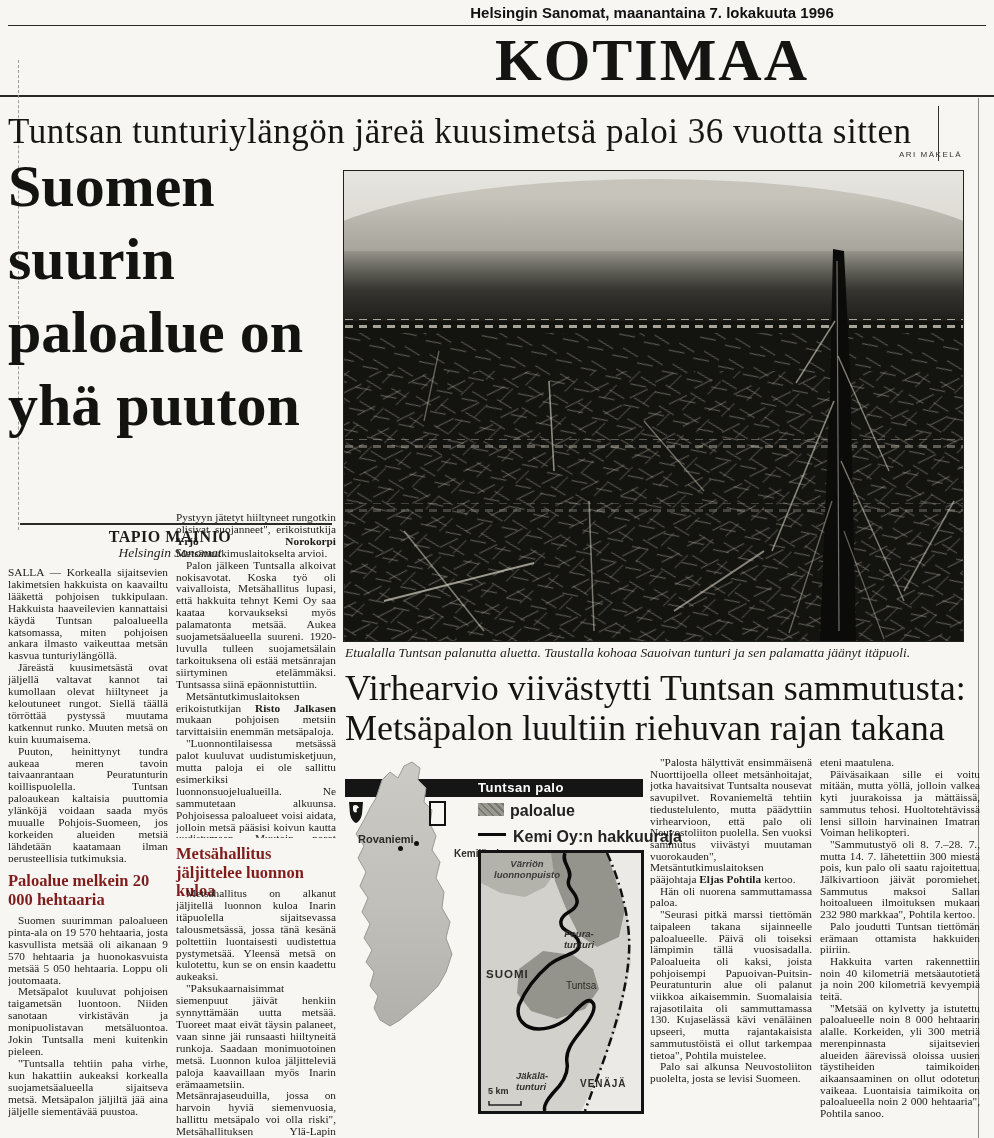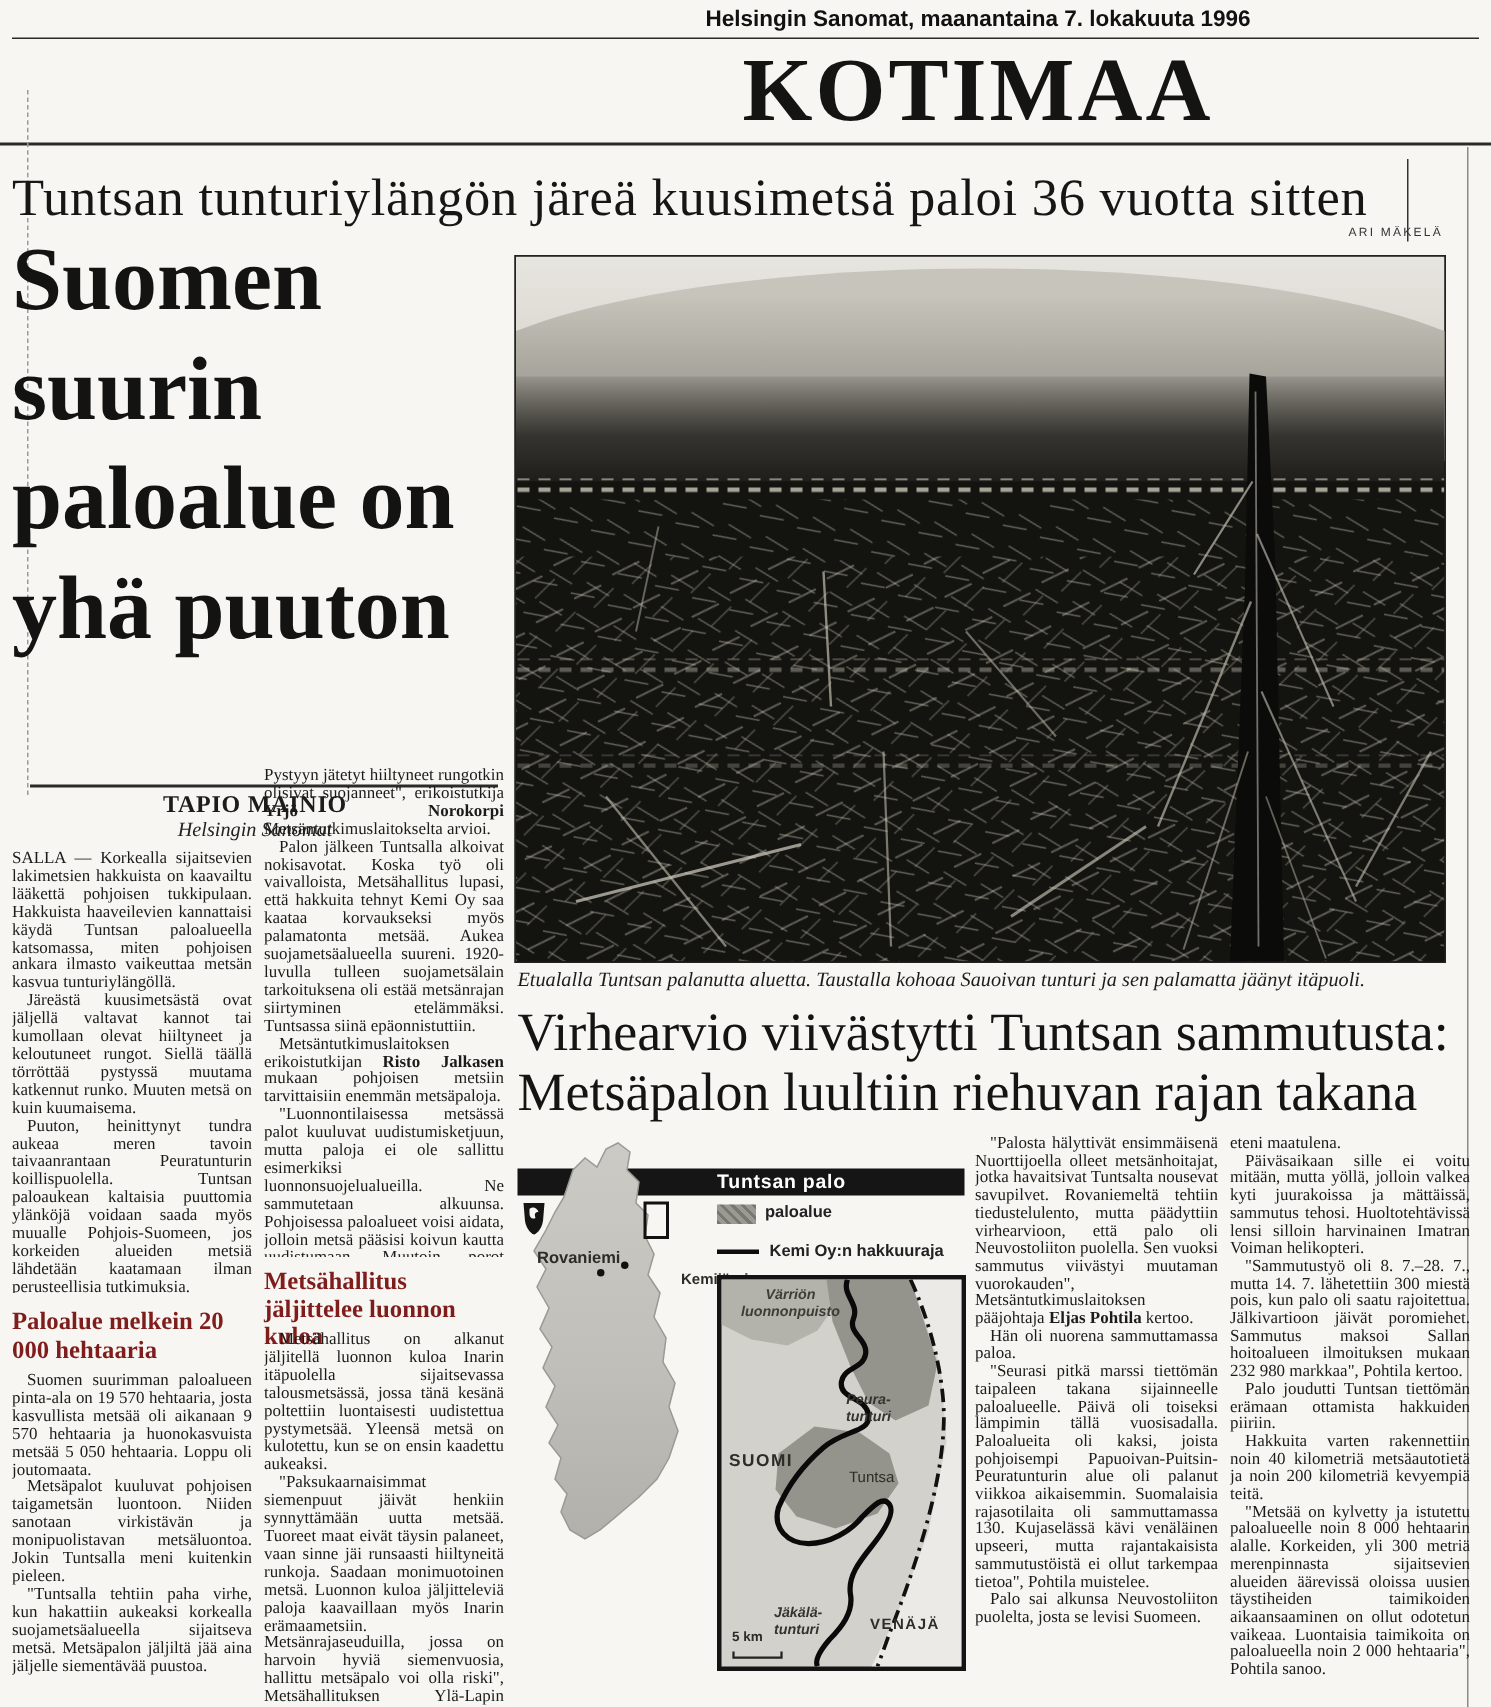--- a/index.html
+++ b/index.html
@@ -35,21 +35,21 @@
            background:linear-gradient(#c6c4bb 10%,#8a887f 70%,#5b5952);}
   .ph-forest{position:absolute;left:0;top:80px;width:100%;height:72px;
              background:linear-gradient(rgba(90,88,80,.2),#35342f 55%,#1d1c19);}
   .ph-fore{position:absolute;left:0;top:150px;width:100%;height:320px;background:#131310;}
   .ph-svg{position:absolute;left:0;top:0;width:619px;height:470px;}
   
   .map-bar{position:absolute;left:345px;top:779px;width:298px;height:18px;background:#151515;}
   .map-title{position:absolute;left:478px;top:780px;width:160px;font-family:"Liberation Sans",sans-serif;
              font-weight:bold;font-size:13px;color:#fff;letter-spacing:.5px;}
   .legend-label{position:absolute;font-family:"Liberation Sans",sans-serif;font-weight:bold;
-                font-size:11px;color:#222;}
+                font-size:16px;color:#222;}
   .legend-swatch{position:absolute;left:478px;top:803px;width:26px;height:13px;background:#9a9992;
                  background-image:repeating-linear-gradient(45deg,rgba(55,55,50,.35) 0 2px,transparent 2px 5px);}
   .legend-line{position:absolute;left:478px;top:833px;width:28px;height:3px;background:#0c0c0c;}
   .maplabel{position:absolute;font-family:"Liberation Sans",sans-serif;font-weight:bold;color:#2c2c28;}
   .it{font-style:italic;}
   .dot{position:absolute;width:5px;height:5px;border-radius:50%;background:#111;}
   .inset-indicator{position:absolute;left:429px;top:801px;width:13px;height:21px;border:2px solid #111;}
   .left-edge{position:absolute;left:18px;top:60px;height:470px;border-left:1px dashed #9a9a96;}
 </style>
 </head>

